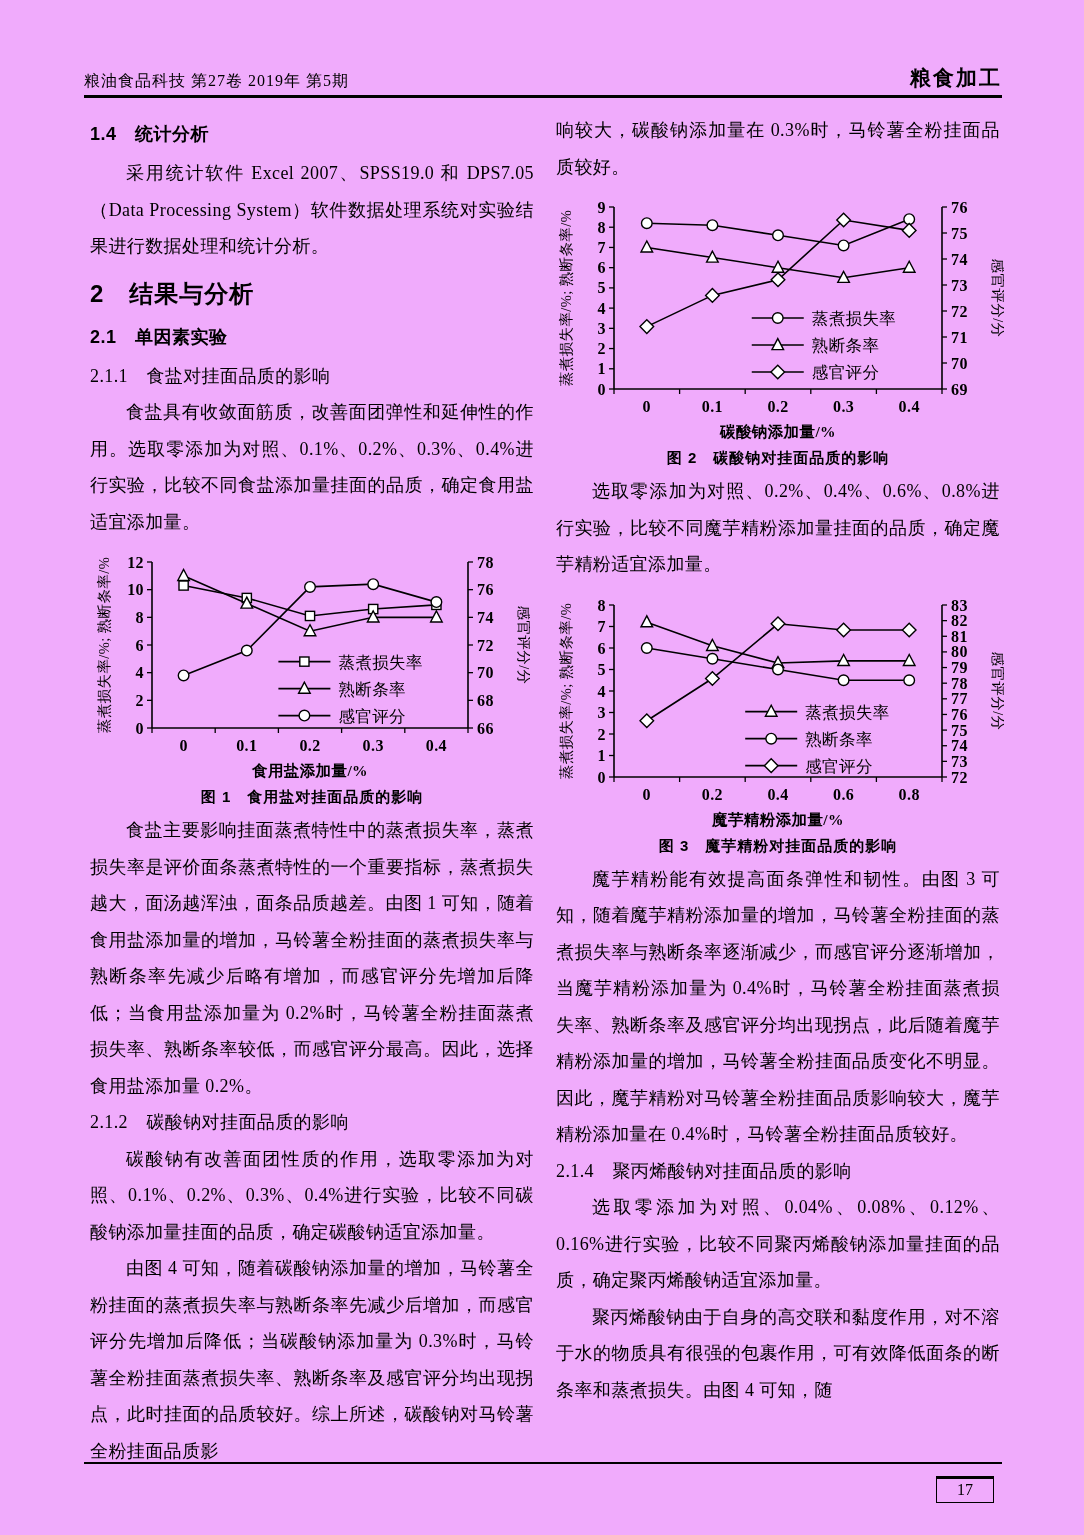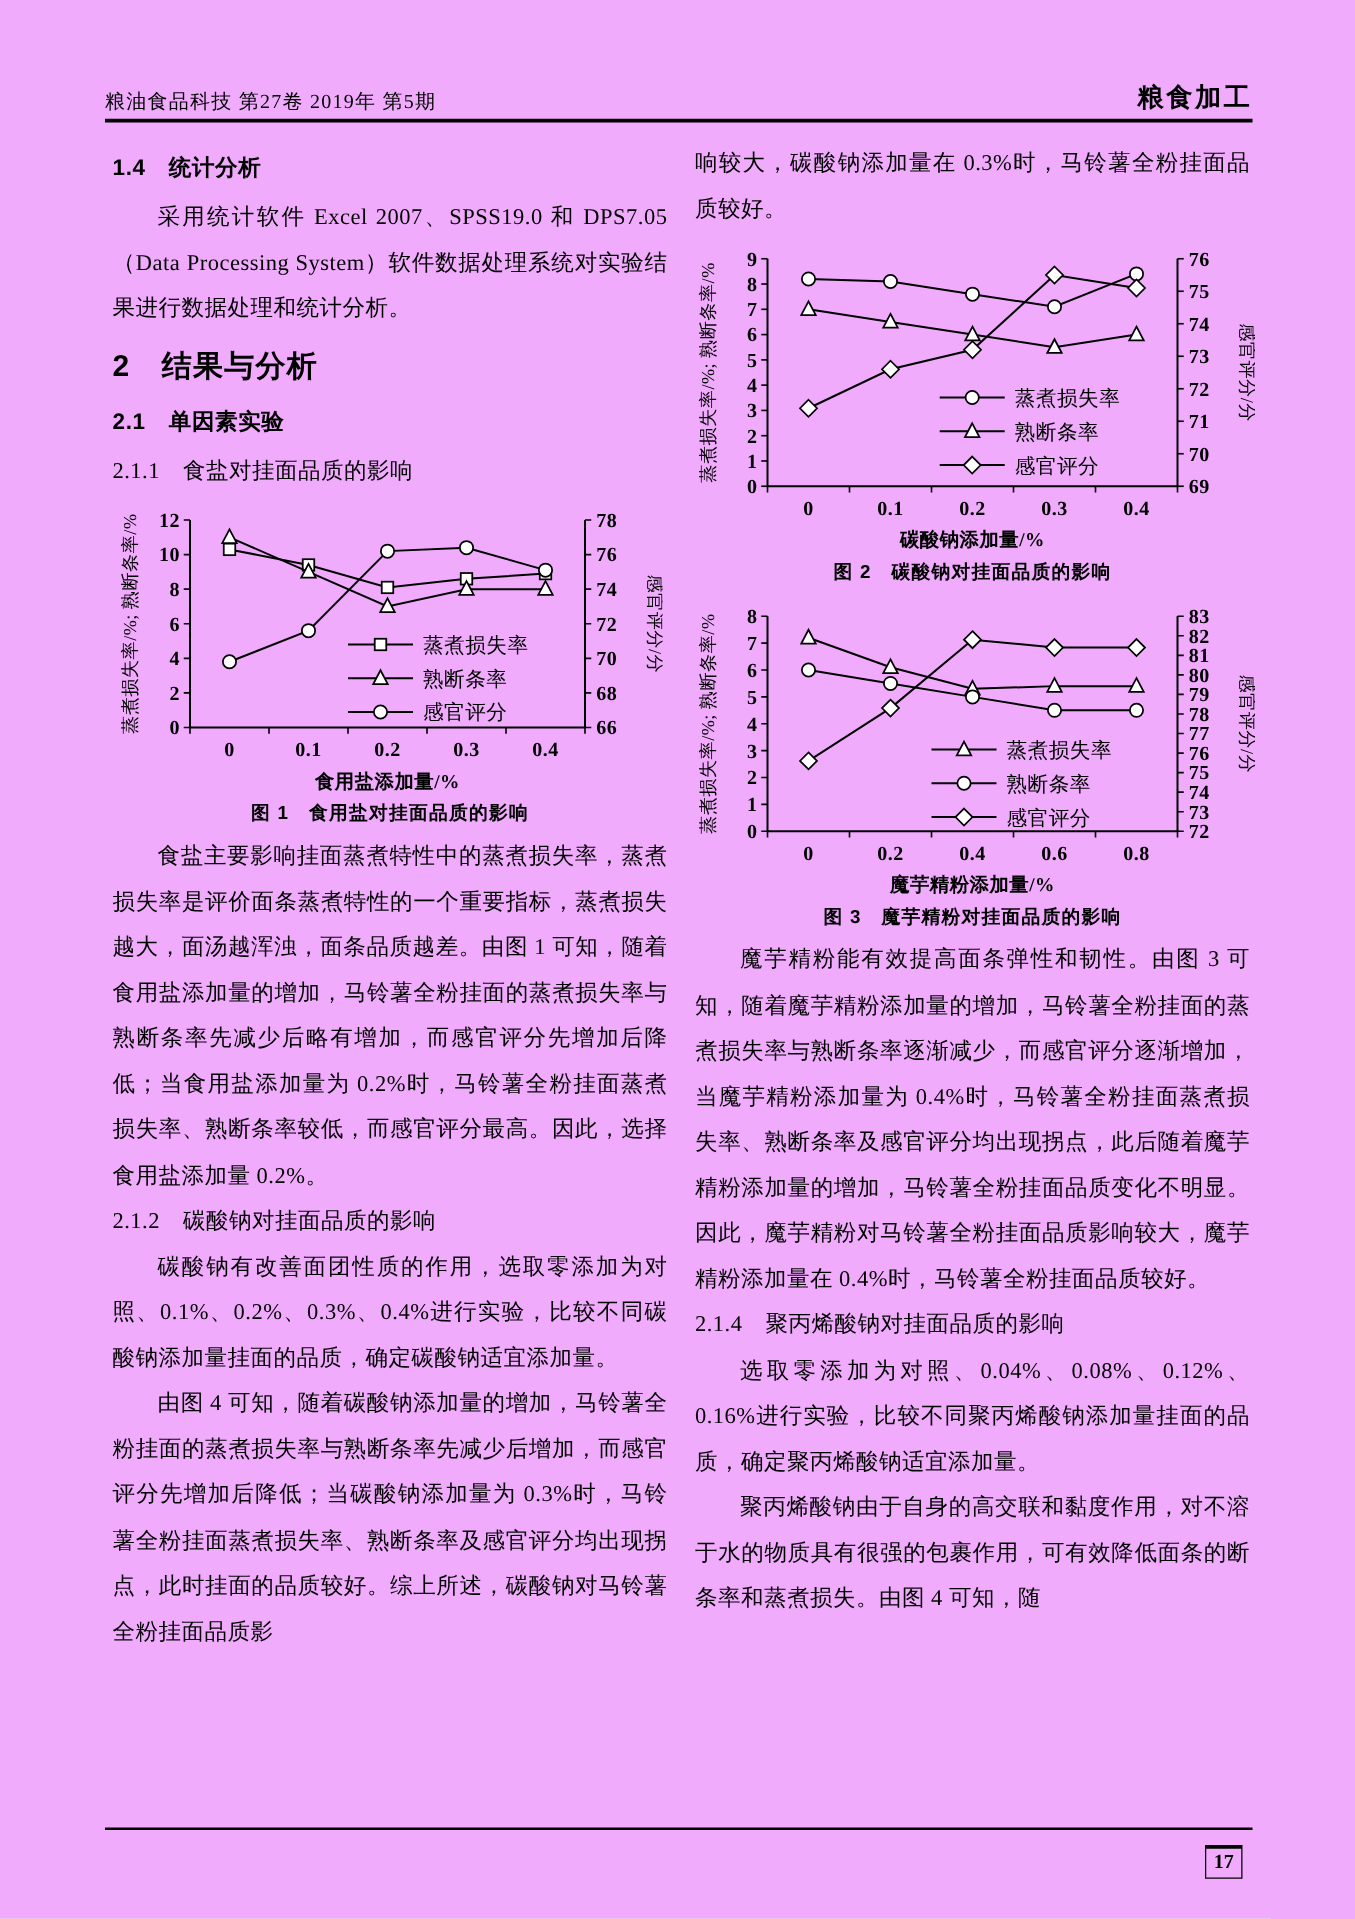--- a/index.html
+++ b/index.html
@@ -24,39 +24,40 @@
          margin:4px 0 2px;line-height:37px;letter-spacing:0.5px;}
   .h-sub{font-size:18px;margin:0;line-height:36.5px;}
   
   figure.fig{margin:10px auto 2px;text-align:center;}
   figure.fig svg{display:block;margin:0 auto;}
   figure.fig figcaption{font-family:"Liberation Sans","DejaVu Sans",sans-serif;font-weight:bold;
                         font-size:15px;line-height:26px;letter-spacing:1px;text-indent:0;}
   
   .footer-rule{position:absolute;left:84px;right:82px;top:1462px;height:2px;background:#000;}
   .pageno{position:absolute;top:1476px;right:90px;border:1px solid #000;border-top:3px solid #000;
-          font-size:16px;line-height:20px;padding:1px 6px 2px;font-weight:bold;}
+          font-size:16px;line-height:20px;padding:1px 20px 2px;}
 </style>
 </head>
 <body>
 
 <div class="page">
 
   <div class="header">
     <span class="header-left">粮油食品科技 第27卷 2019年 第5期</span>
     <span class="header-right">粮食加工</span>
   </div>
   <div class="header-rule"></div>
 
   <div class="col col-left">
     <div class="h-mid">1.4　统计分析</div>
     <p>采用统计软件 Excel 2007、SPSS19.0 和 DPS7.05（Data Processing System）软件数据处理系统对实验结果进行数据处理和统计分析。</p>
     <div class="h-big">2　结果与分析</div>
     <div class="h-mid">2.1　单因素实验</div>
     <div class="h-sub">2.1.1　食盐对挂面品质的影响</div>
+    <p>食盐具有收敛面筋质，改善面团弹性和延伸性的作用。选取零添加为对照、0.1%、0.2%、0.3%、0.4%进行实验，比较不同食盐添加量挂面的品质，确定食用盐适宜添加量。</p>
 
     <figure class="fig">
       <svg width="436" height="234">
           <line x1="58" y1="12" x2="58" y2="178" stroke="#000" stroke-width="1.6"></line>
           <line x1="58" y1="178" x2="374" y2="178" stroke="#000" stroke-width="1.6"></line>
           <line x1="374" y1="12" x2="374" y2="178" stroke="#000" stroke-width="1.6"></line>
           <line x1="53" y1="178" x2="58" y2="178" stroke="#000" stroke-width="1.3"></line>
           <text font-family="&quot;Liberation Serif&quot;,&quot;DejaVu Serif&quot;,serif" fill="#000" font-size="16" x="50" y="183.5" text-anchor="end" font-weight="bold">0</text>
           <line x1="53" y1="150.33333333333334" x2="58" y2="150.33333333333334" stroke="#000" stroke-width="1.3"></line>
           <text font-family="&quot;Liberation Serif&quot;,&quot;DejaVu Serif&quot;,serif" fill="#000" font-size="16" x="50" y="155.83333333333334" text-anchor="end" font-weight="bold">2</text>
@@ -217,20 +218,21 @@
           <line x1="195.76" y1="150.01999999999998" x2="247.76" y2="150.01999999999998" stroke="#000" stroke-width="1.6"></line>
           <polygon fill="#fff" stroke="#000" stroke-width="1.4" points="221.76,143.61999999999998 215.96,154.61999999999998 227.55999999999997,154.61999999999998"></polygon>
           <text font-family="&quot;Liberation Serif&quot;,&quot;DejaVu Serif&quot;,serif" fill="#000" font-size="16.5" x="255.76" y="156.01999999999998">熟断条率</text>
           <line x1="195.76" y1="177.01999999999998" x2="247.76" y2="177.01999999999998" stroke="#000" stroke-width="1.6"></line>
           <polygon fill="#fff" stroke="#000" stroke-width="1.4" points="221.76,170.22 228.55999999999997,177.01999999999998 221.76,183.81999999999996 214.96,177.01999999999998"></polygon>
           <text font-family="&quot;Liberation Serif&quot;,&quot;DejaVu Serif&quot;,serif" fill="#000" font-size="16.5" x="255.76" y="183.01999999999998">感官评分</text>
         </svg>
       <figcaption>图 2　碳酸钠对挂面品质的影响</figcaption>
     </figure>
 
+    <p>选取零添加为对照、0.2%、0.4%、0.6%、0.8%进行实验，比较不同魔芋精粉添加量挂面的品质，确定魔芋精粉适宜添加量。</p>
 
     <figure class="fig">
       <svg width="448" height="240">
           <line x1="58" y1="12" x2="58" y2="184" stroke="#000" stroke-width="1.6"></line>
           <line x1="58" y1="184" x2="386" y2="184" stroke="#000" stroke-width="1.6"></line>
           <line x1="386" y1="12" x2="386" y2="184" stroke="#000" stroke-width="1.6"></line>
           <line x1="53" y1="184" x2="58" y2="184" stroke="#000" stroke-width="1.3"></line>
           <text font-family="&quot;Liberation Serif&quot;,&quot;DejaVu Serif&quot;,serif" fill="#000" font-size="16" x="50" y="189.5" text-anchor="end" font-weight="bold">0</text>
           <line x1="53" y1="162.5" x2="58" y2="162.5" stroke="#000" stroke-width="1.3"></line>
           <text font-family="&quot;Liberation Serif&quot;,&quot;DejaVu Serif&quot;,serif" fill="#000" font-size="16" x="50" y="168" text-anchor="end" font-weight="bold">1</text>

